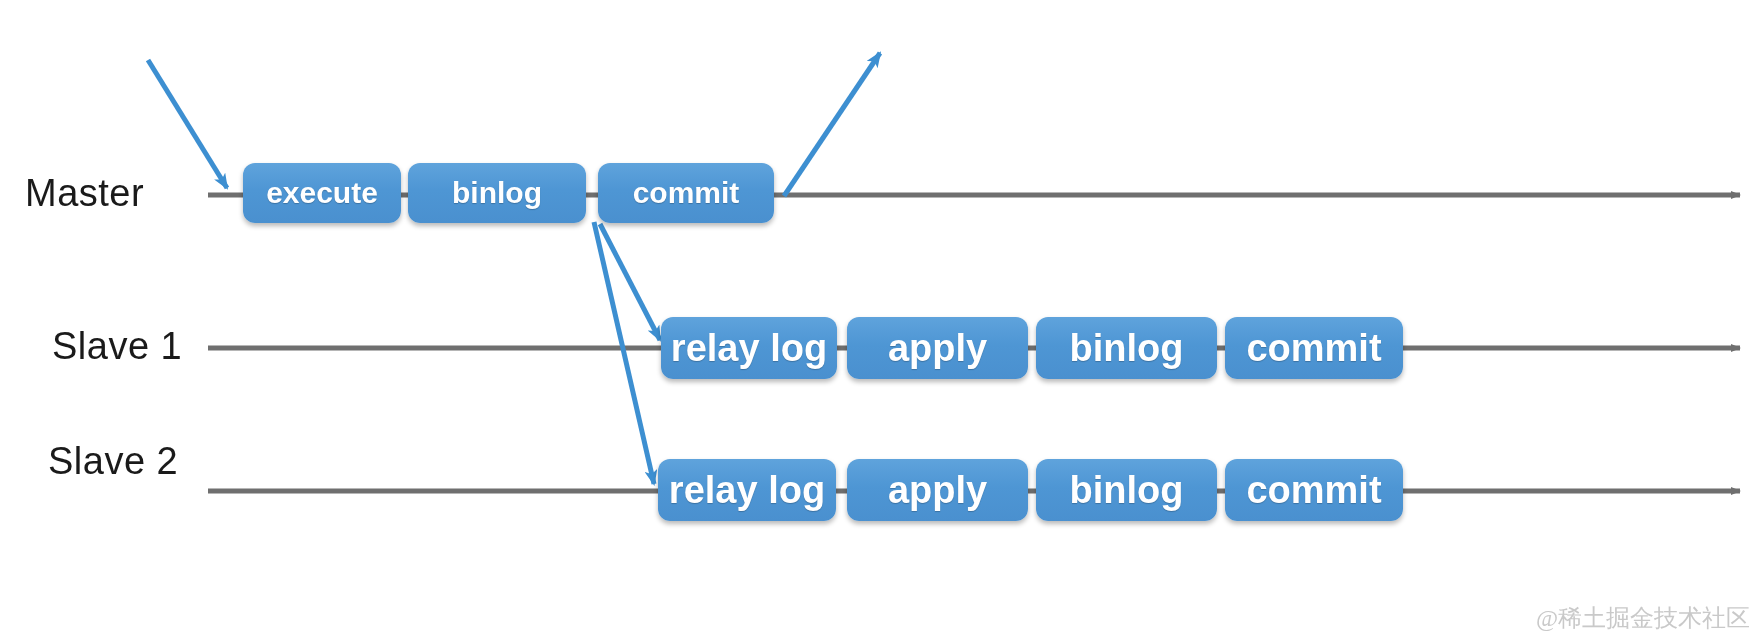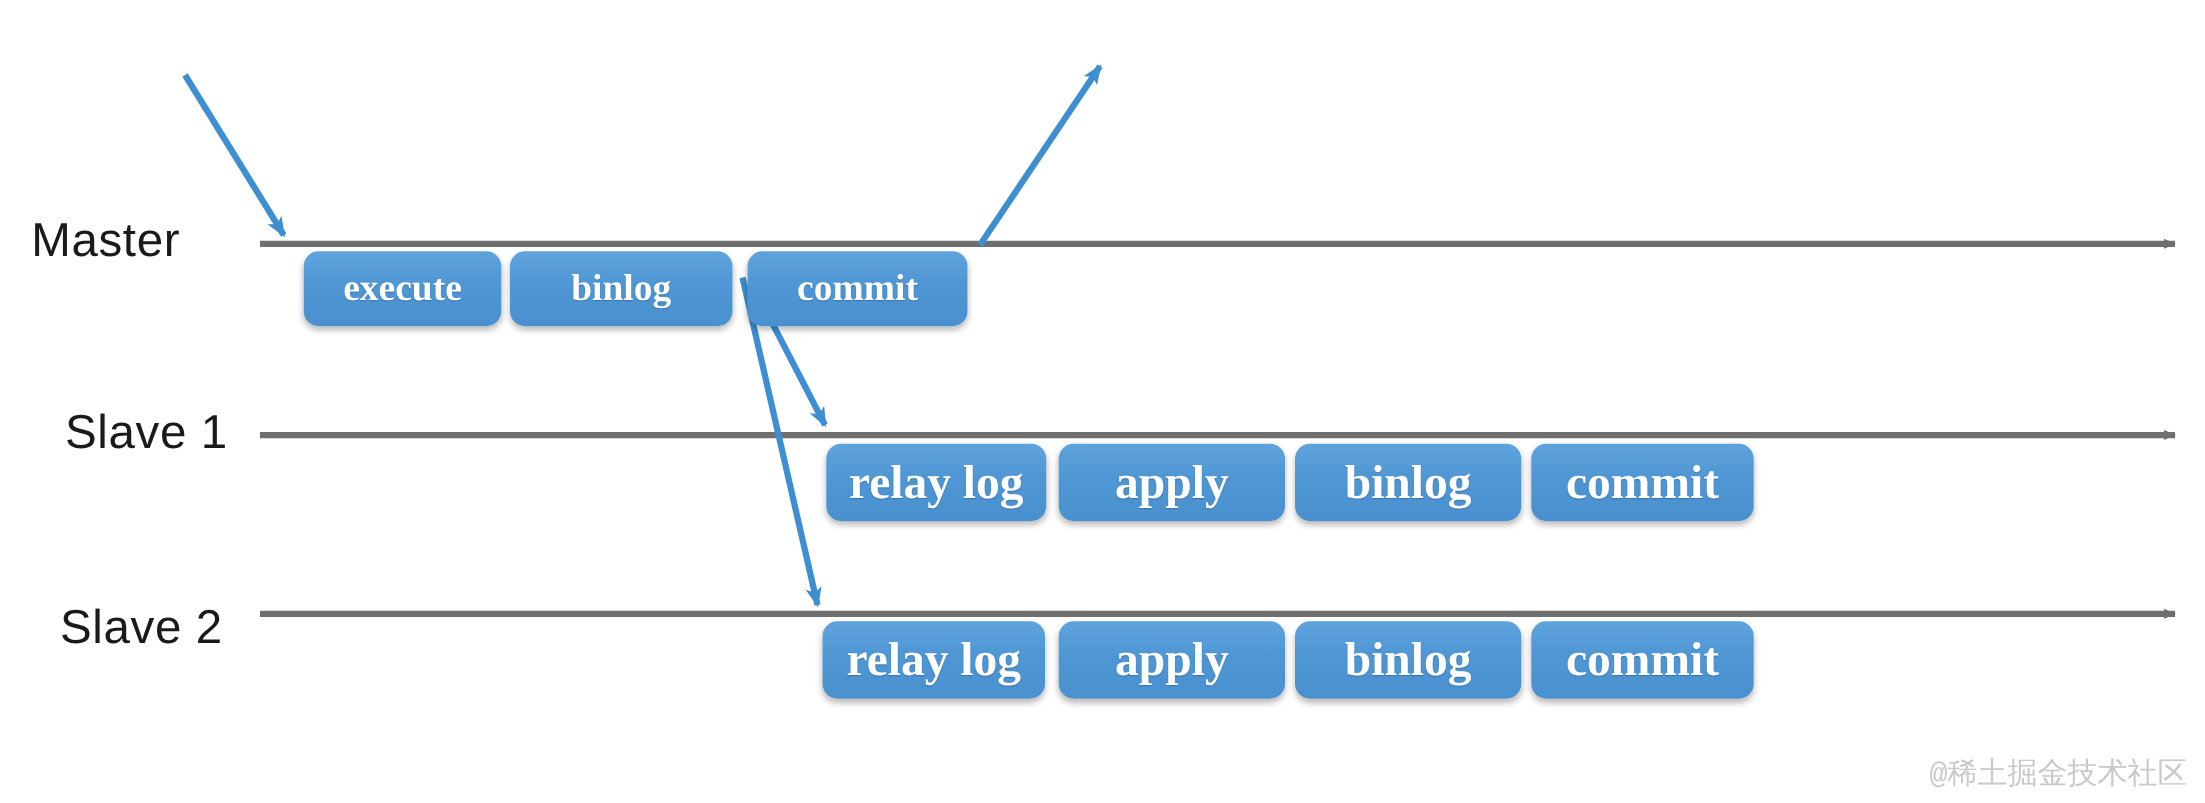--- a/index.html
+++ b/index.html
@@ -22,33 +22,32 @@
 
   .stage-box{
     position:absolute;
     border-radius:12px;
     background:linear-gradient(180deg,#5fa3dc 0%,#4e96d4 45%,#4a90cf 100%);
     box-shadow:0 3px 5px rgba(0,0,0,0.28);
     display:flex;align-items:center;justify-content:center;
     color:#ffffff;
     font-weight:bold;
     font-size:30px;
-    font-family:Liberation Serif, serif;
+    font-family:Liberation Sans, sans-serif;
     text-shadow:0 1px 1px rgba(0,0,0,0.22);
     box-sizing:border-box;
-    margin-top:38px;
   }
   .stage-box.slave{font-size:38px;}
 
   .watermark{
     position:absolute;
     right:14px;bottom:8px;
     color:#c9c9c9;
     font-size:24px;
-    font-family:Liberation Mono, monospace;
+    font-family:Liberation Serif, serif;
     white-space:nowrap;
   }
 </style>
 </head>
 <body>
 
 <div id="stage">
 
   <svg class="layer" viewBox="0 0 1764 642">
     <defs>
@@ -72,21 +71,21 @@
         <line x1="148" y1="60" x2="227" y2="188" stroke="#3d8fd1" stroke-width="5" marker-end="url(#bluehead)"></line>
         <line x1="784" y1="196" x2="880" y2="53" stroke="#3d8fd1" stroke-width="5" marker-end="url(#bluehead)"></line>
         <line x1="600" y1="224" x2="660" y2="340" stroke="#3d8fd1" stroke-width="5" marker-end="url(#bluehead)"></line>
         <line x1="594" y1="222" x2="654" y2="484" stroke="#3d8fd1" stroke-width="5" marker-end="url(#bluehead)"></line>
       </g>
   </svg>
 
   <div id="labels">
       <div class="row-label" style="left: 25px; top: 172px;">Master</div>
       <div class="row-label" style="left: 52px; top: 325px;">Slave 1</div>
-      <div class="row-label" style="left: 48px; top: 481px;">Slave 2</div>
+      <div class="row-label" style="left: 48px; top: 440px;">Slave 2</div>
     </div>
 
   <div id="boxes">
       <div class="stage-box" style="left: 243px; top: 163px; width: 158px; height: 60px;">execute</div>
       <div class="stage-box" style="left: 408px; top: 163px; width: 178px; height: 60px;">binlog</div>
       <div class="stage-box" style="left: 598px; top: 163px; width: 176px; height: 60px;">commit</div>
       <div class="stage-box slave" style="left: 661px; top: 317px; width: 176px; height: 62px;">relay log</div>
       <div class="stage-box slave" style="left: 847px; top: 317px; width: 181px; height: 62px;">apply</div>
       <div class="stage-box slave" style="left: 1036px; top: 317px; width: 181px; height: 62px;">binlog</div>
       <div class="stage-box slave" style="left: 1225px; top: 317px; width: 178px; height: 62px;">commit</div>

